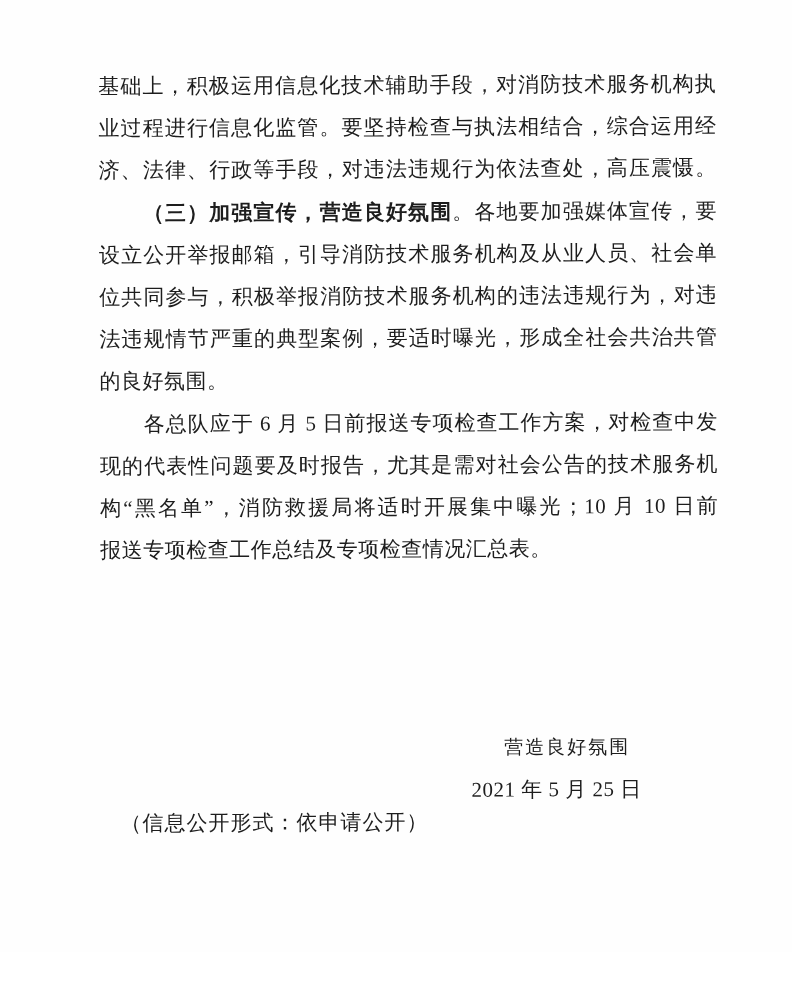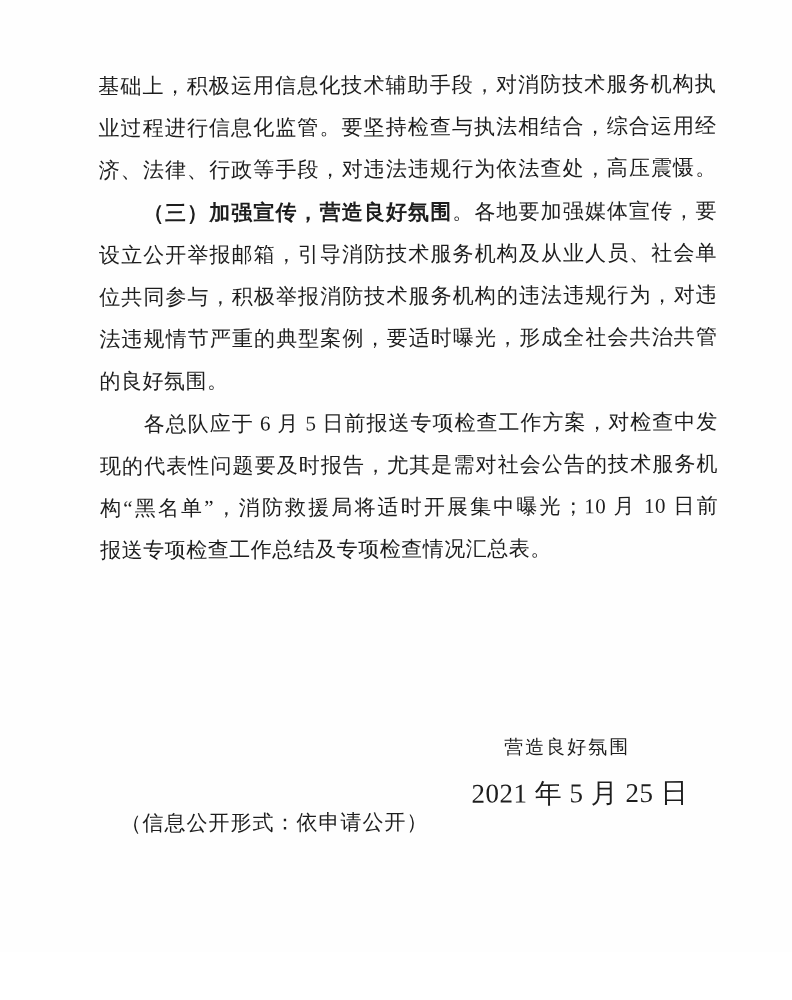--- a/index.html
+++ b/index.html
@@ -57,21 +57,21 @@
     left: 503px;
     top: 735px;
     font-size: 19px;
     letter-spacing: 2px;
     white-space: nowrap;
   }
   .sig-date {
     position: absolute;
     left: 470px;
     top: 776px;
-    font-size: 27px;
+    font-size: 21px;
     letter-spacing: 0.5px;
     white-space: nowrap;
   }
   .disclosure {
     position: absolute;
     left: 119px;
     top: 808px;
     font-size: 21px;
     letter-spacing: 1px;
     white-space: nowrap;

